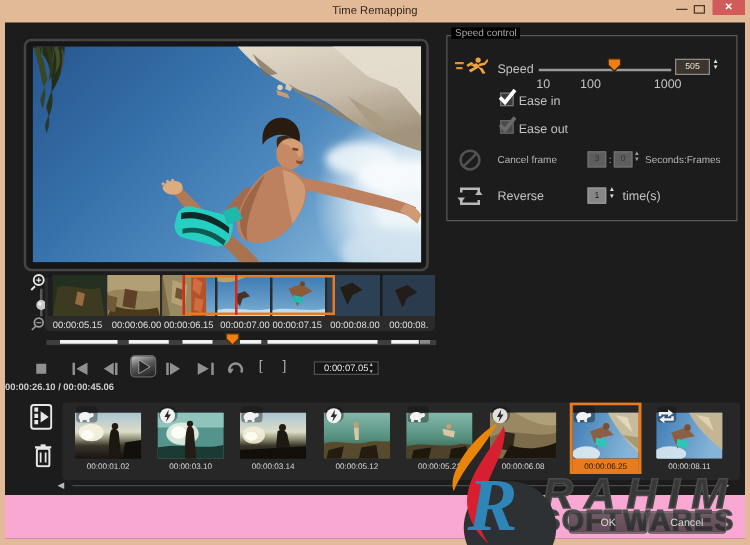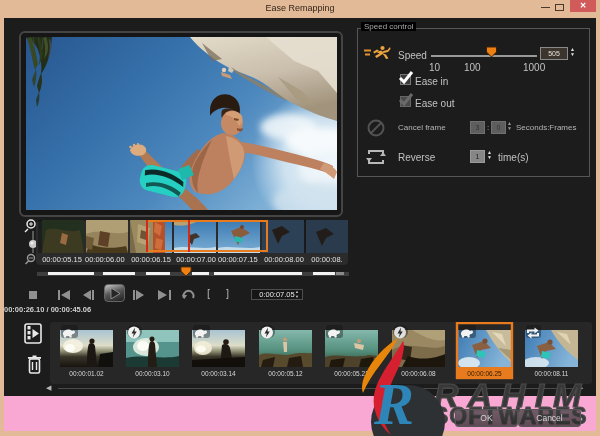--- a/index.html
+++ b/index.html
@@ -35,21 +35,21 @@
   
   #strip{left:46px;top:304px;width:542px;height:62px;background:#272727;border-radius:3px;}
   .ct{position:absolute;top:48px;width:53px;text-align:center;color:#d8d8d8;font-size:6.5px;}
   
   #bbar{left:0px;top:378px;width:592px;height:35px;background:#f9a8d4;}
   .btn{position:absolute;top:13px;width:63px;height:18px;background:linear-gradient(rgba(62,62,62,0.72),rgba(38,38,38,0.72));border:1px solid #565656;border-radius:3px;color:#d4d4d4;font-size:8.5px;text-align:center;line-height:16px;}
 </style>
 </head>
 <body>
 <div id="stage">
-  <div class="abs" id="title">Ease Remapping</div>
+  <div class="abs" id="title">Time Remapping</div>
   <div class="abs" id="minbtn"></div>
   <div class="abs" id="maxbtn"></div>
   <div class="abs" id="closebtn">✕</div>
 
   <div class="abs" id="dialog">
 
     <div class="abs" id="preview">
       <div class="abs" id="video">
         <svg width="311" height="173" viewBox="0 0 311 173">
           <defs>
@@ -259,21 +259,21 @@
         <rect x="224" y="0" width="86" height="33" fill="#000" opacity="0.38"></rect>
         <rect x="0" y="0" width="4" height="33" fill="#000" opacity="0.3"></rect>
       </svg>
     </div>
 
     <div class="abs" style="left:142px;top:202px;width:122px;height:32px;border:2px solid #e87b1e;"></div>
     <div class="abs" style="left:142px;top:202px;width:2px;height:32px;background:#d42a1a;"></div>
     <div class="abs" style="left:184px;top:202px;width:2px;height:32px;background:#d42a1a;"></div>
 
     <div class="abs ts" style="left:36px;top:237px;width:44px;text-align:center;">00:00:05.15</div>
-    <div class="abs ts" style="left:81px;top:237px;width:44px;text-align:left;">00:00:06.00</div>
+    <div class="abs ts" style="left:81px;top:237px;width:44px;text-align:right;">00:00:06.00</div>
     <div class="abs ts" style="left:125px;top:237px;width:44px;text-align:center;">00:00:06.15</div>
     <div class="abs ts" style="left:170px;top:237px;width:44px;text-align:center;">00:00:07.00</div>
     <div class="abs ts" style="left:214px;top:237px;width:44px;text-align:left;">00:00:07.15</div>
     <div class="abs ts" style="left:258px;top:237px;width:44px;text-align:center;">00:00:08.00</div>
     <div class="abs ts" style="left:302px;top:237px;width:42px;text-align:center;">00:00:08.</div>
 
     <div class="abs" style="left:33px;top:254px;width:312px;height:4px;background:#3e3e3e;">
       <div class="seg" style="left:11px;width:46px;"></div>
       <div class="seg" style="left:66px;width:32px;"></div>
       <div class="seg" style="left:109px;width:24px;"></div>

